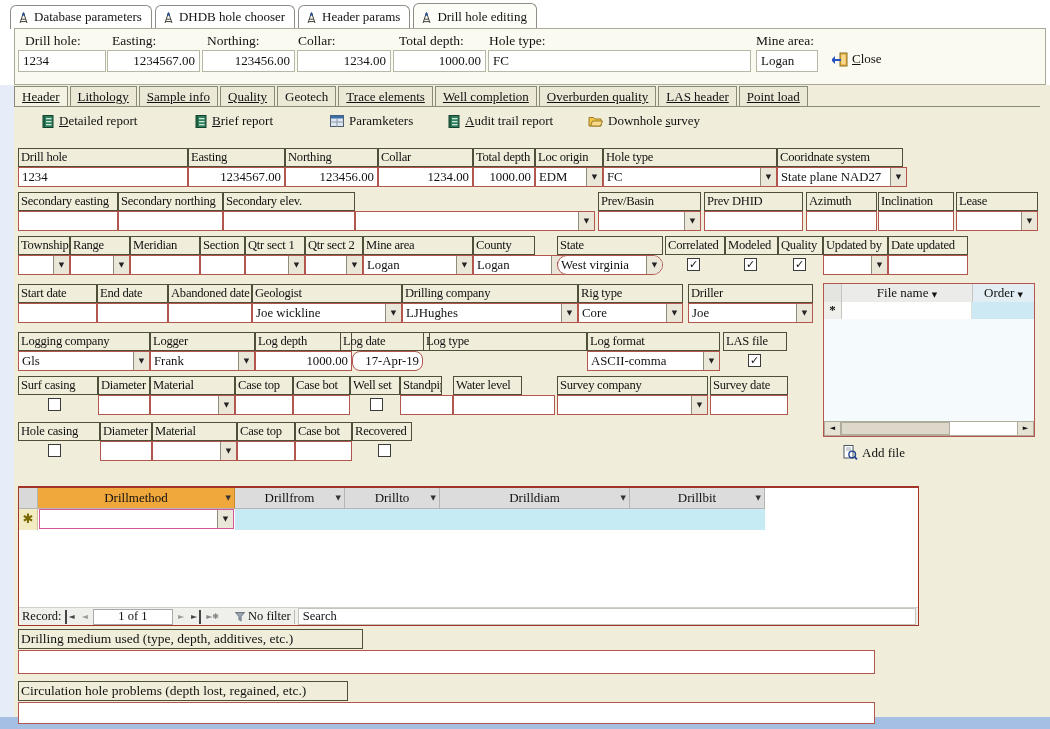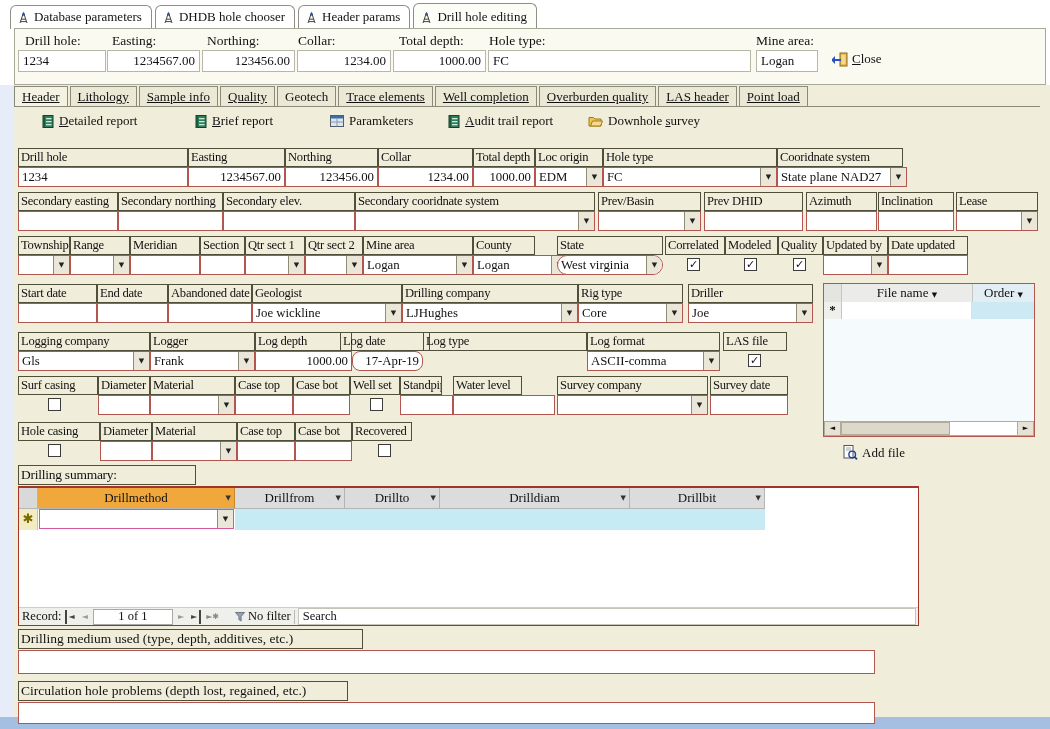--- a/index.html
+++ b/index.html
@@ -203,21 +203,20 @@
   <div class="abs inp right" style="left:285px;top:167px;width:93px;">123456.00</div>
   <div class="abs inp right" style="left:378px;top:167px;width:95px;">1234.00</div>
   <div class="abs inp right" style="left:473px;top:167px;width:62px;">1000.00</div>
   <div class="abs inp combo" style="left:535px;top:167px;width:68px;"><span>EDM</span><span class="dd">▼</span></div>
   <div class="abs inp combo" style="left:603px;top:167px;width:174px;"><span>FC</span><span class="dd">▼</span></div>
   <div class="abs inp combo" style="left:777px;top:167px;width:130px;"><span>State plane NAD27</span><span class="dd">▼</span></div>
 
   <div class="abs lbl" style="left:18px;top:192px;width:100px;">Secondary easting</div>
   <div class="abs lbl" style="left:118px;top:192px;width:105px;">Secondary northing</div>
   <div class="abs lbl" style="left:223px;top:192px;width:132px;">Secondary elev.</div>
-  <div class="abs lbl" style="left:355px;top:192px;width:240px;">Secondary cooridnate system</div>
   <div class="abs lbl" style="left:598px;top:192px;width:103px;">Prev/Basin</div>
   <div class="abs lbl" style="left:704px;top:192px;width:99px;">Prev DHID</div>
   <div class="abs lbl" style="left:806px;top:192px;width:71px;">Azimuth</div>
   <div class="abs lbl" style="left:878px;top:192px;width:76px;">Inclination</div>
   <div class="abs lbl" style="left:956px;top:192px;width:82px;">Lease</div>
   <div class="abs inp" style="left:18px;top:211px;width:100px;"></div>
   <div class="abs inp" style="left:118px;top:211px;width:105px;"></div>
   <div class="abs inp" style="left:223px;top:211px;width:132px;"></div>
   <div class="abs inp combo" style="left:355px;top:211px;width:240px;">
       <span class="dd">▼</span>
@@ -363,21 +362,20 @@
   <div class="abs lbl" style="left:352px;top:422px;width:60px;">Recovered</div>
   <span class="abs cb" style="left:48px;top:444px;"></span>
   <div class="abs inp" style="left:100px;top:441px;width:52px;"></div>
   <div class="abs inp combo" style="left:152px;top:441px;width:85px;">
       <span class="dd">▼</span>
     </div>
   <div class="abs inp" style="left:237px;top:441px;width:58px;"></div>
   <div class="abs inp" style="left:295px;top:441px;width:57px;"></div>
   <span class="abs cb" style="left:378px;top:444px;"></span>
 
-  <div class="abs lbl" style="left:18px;top:465px;width:178px;height:20px;line-height:18px;font-size:13.5px;">Drilling summary:</div>
   <div class="abs dsbox"></div>
   <div class="abs dsh" style="left:19px;width:19px;background:#d9d9d9;"></div>
   <div class="abs dsh" style="left:38px;width:197px;background:#f0a73c;border-right:1px solid #c9882a;"><span>Drillmethod</span><span class="mini">▼</span></div>
   <div class="abs dsh" style="left:235px;width:110px;"><span>Drillfrom</span><span class="mini">▼</span></div>
   <div class="abs dsh" style="left:345px;width:95px;"><span>Drillto</span><span class="mini">▼</span></div>
   <div class="abs dsh" style="left:440px;width:190px;"><span>Drilldiam</span><span class="mini">▼</span></div>
   <div class="abs dsh" style="left:630px;width:135px;"><span>Drillbit</span><span class="mini">▼</span></div>
   <div class="abs" style="left:19px;top:509px;width:19px;height:21px;background:#f3ecc2;border-right:1px solid #cbc49a;text-align:center;line-height:20px;color:#7a6a00;">✱</div>
   <div class="abs" style="left:235px;top:509px;width:530px;height:21px;background:#c7ebf5;"></div>
   <div class="abs inp combo" style="left:39px;top:509px;width:195px;height:20px;border:1px solid #d4589a;">

